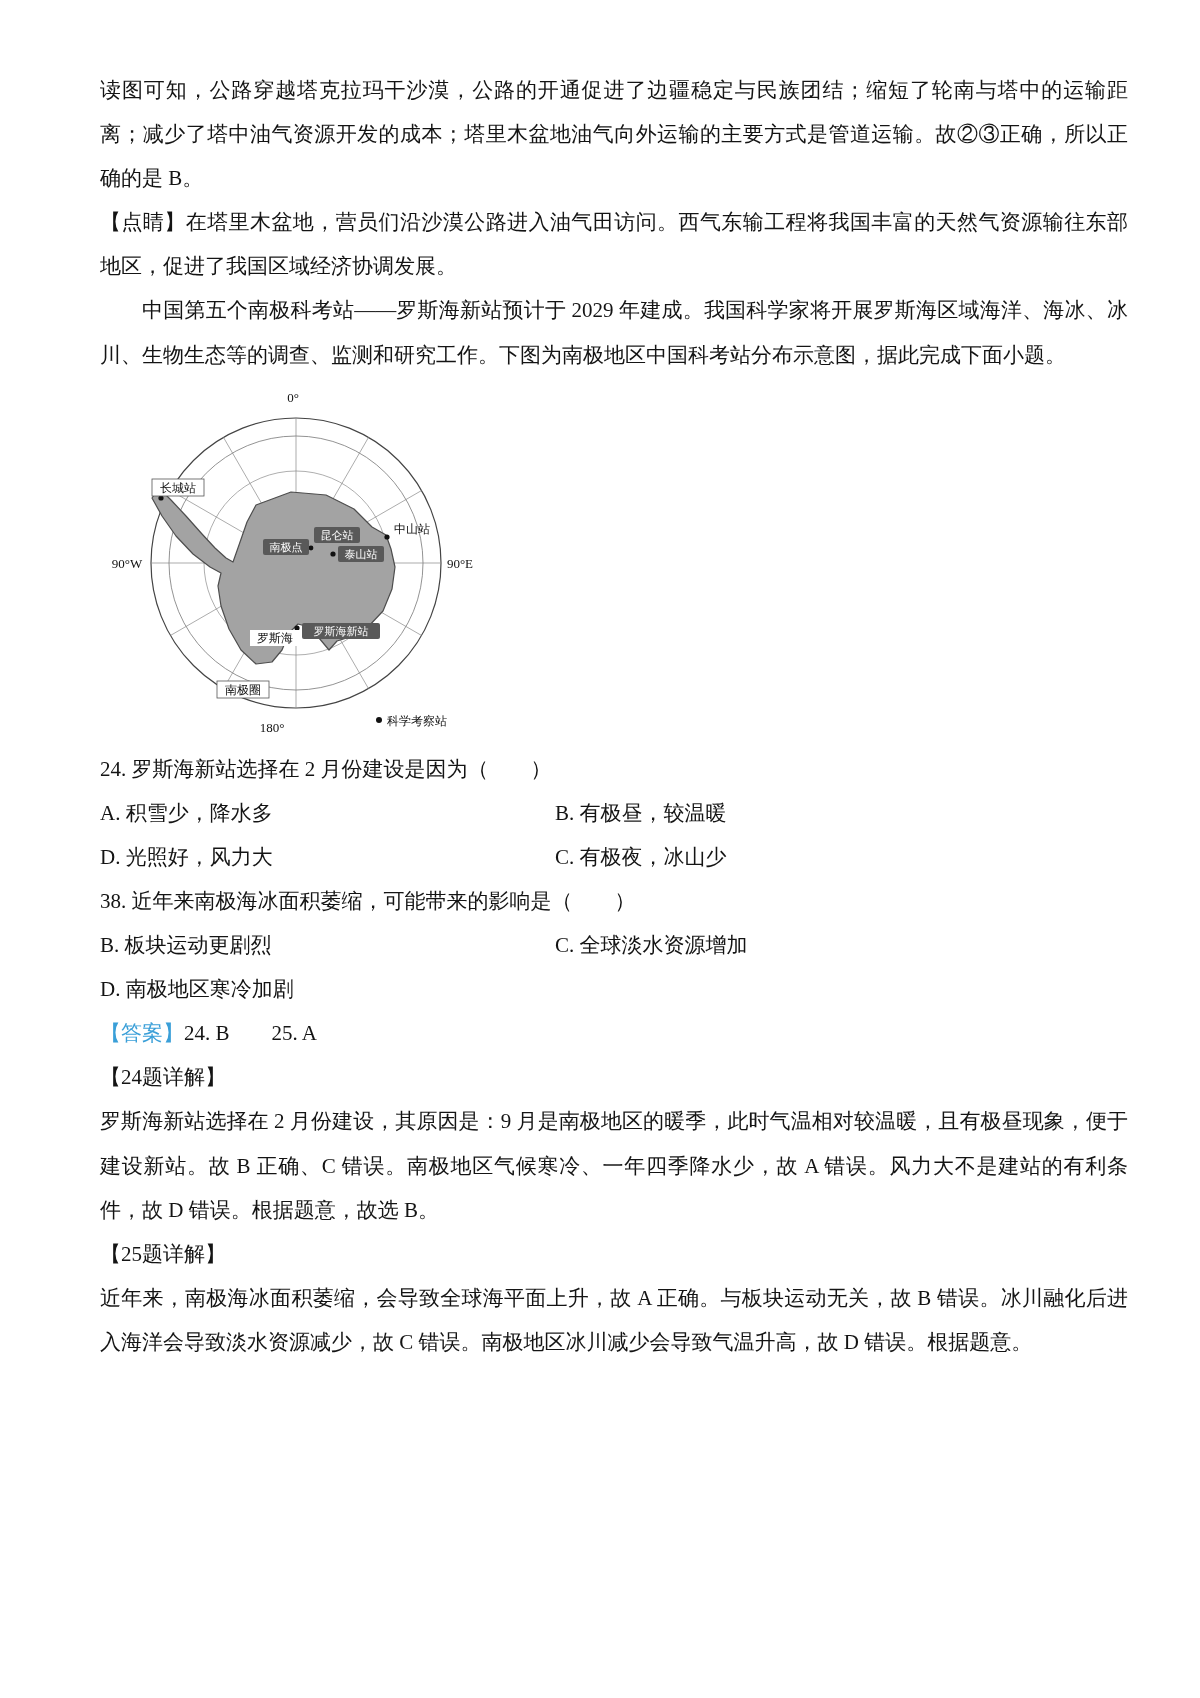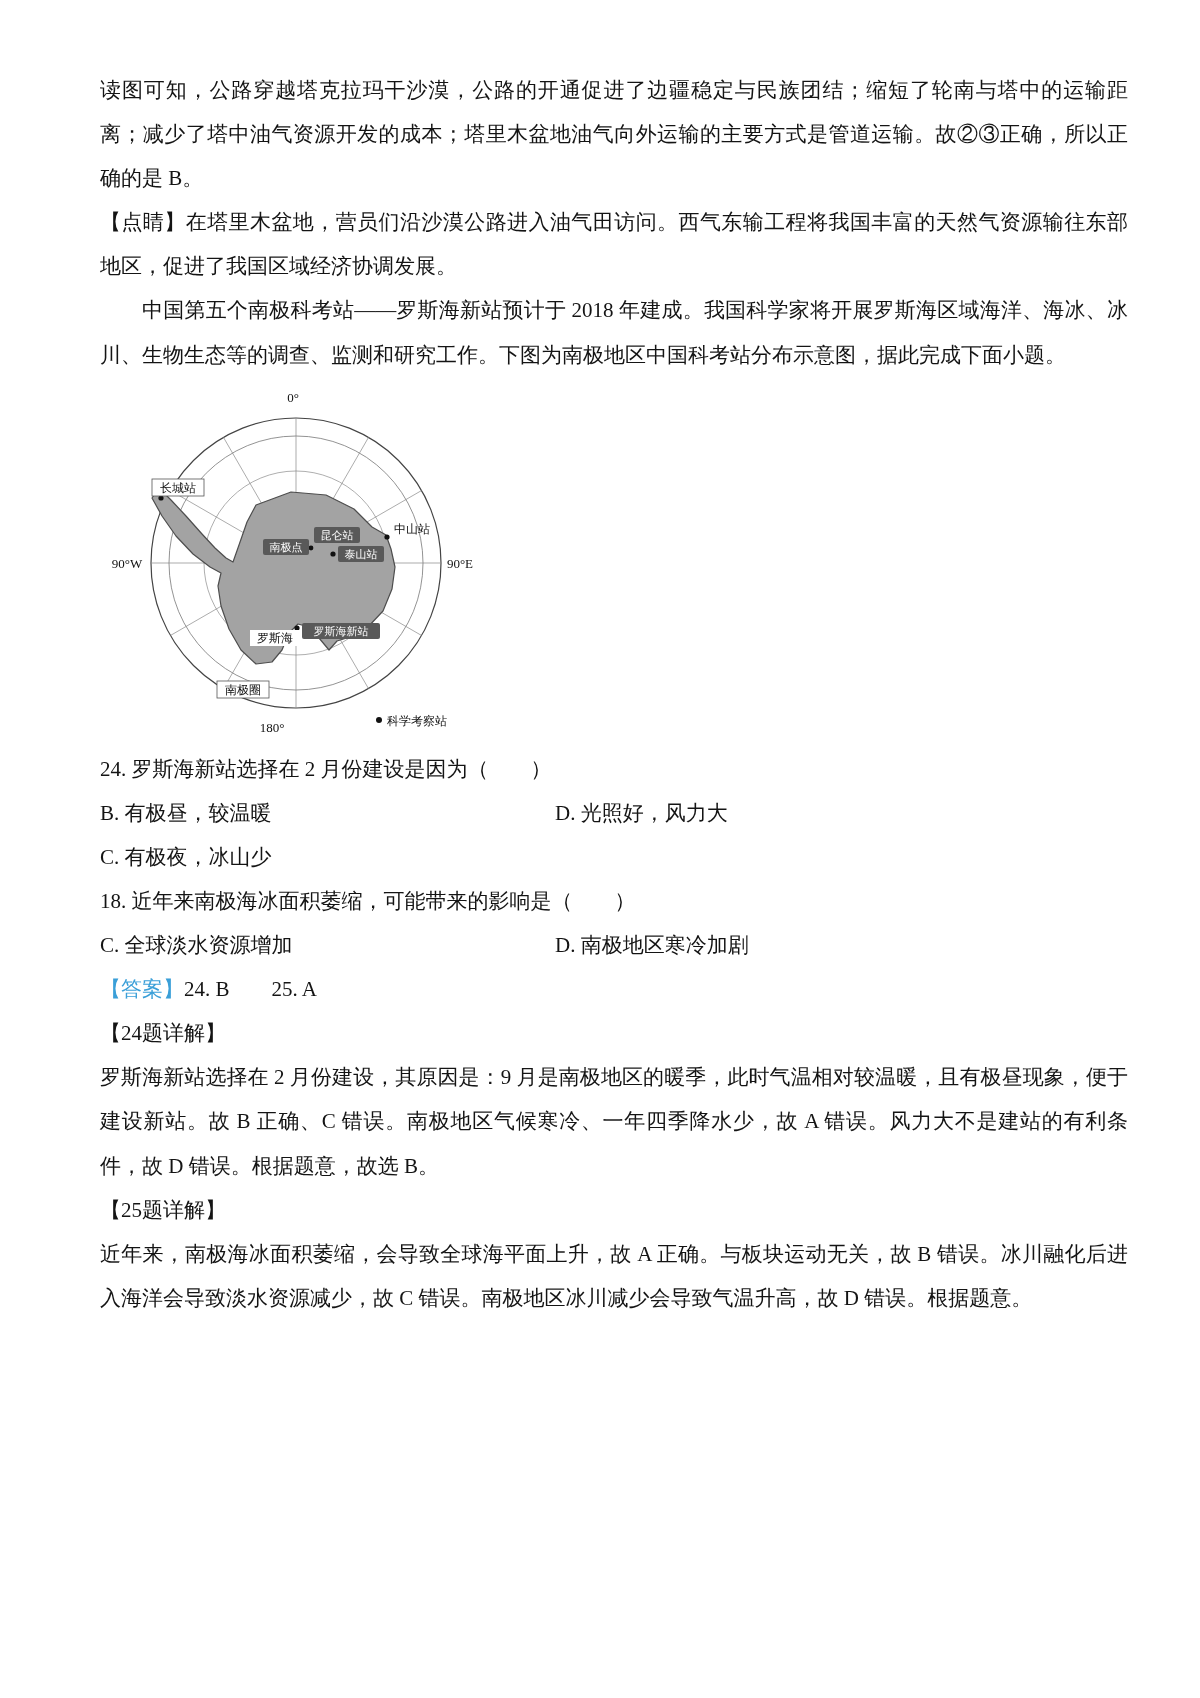--- a/index.html
+++ b/index.html
@@ -31,21 +31,21 @@
 </style>
 </head>
 <body>
 
 <div class="page">
 
   <p class="para">读图可知，公路穿越塔克拉玛干沙漠，公路的开通促进了边疆稳定与民族团结；缩短了轮南与塔中的运输距离；减少了塔中油气资源开发的成本；塔里木盆地油气向外运输的主要方式是管道运输。故②③正确，所以正确的是 B。</p>
 
   <p class="para"><span>【点睛】</span><span>在塔里木盆地，营员们沿沙漠公路进入油气田访问。西气东输工程将我国丰富的天然气资源输往东部地区，促进了我国区域经济协调发展。</span></p>
 
-  <p class="para indent">中国第五个南极科考站——罗斯海新站预计于 2018 年建成。我国科学家将开展罗斯海区域海洋、海冰、冰川、生物生态等的调查、监测和研究工作。下图为南极地区中国科考站分布示意图，据此完成下面小题。</p>
+  <p class="para indent">中国第五个南极科考站——罗斯海新站预计于 2029 年建成。我国科学家将开展罗斯海区域海洋、海冰、冰川、生物生态等的调查、监测和研究工作。下图为南极地区中国科考站分布示意图，据此完成下面小题。</p>
 
   <div class="map-wrap">
     <svg width="380" height="352" viewBox="0 0 380 352" aria-label="map">
 
       <g>
         <circle cx="190" cy="176" r="145" fill="none" stroke="#444" stroke-width="1.2"></circle>
         <circle cx="190" cy="176" r="127" fill="none" stroke="#777" stroke-width="0.8"></circle>
         <circle cx="190" cy="176" r="92" fill="none" stroke="#999" stroke-width="0.8"></circle>
         <circle cx="190" cy="176" r="58" fill="none" stroke="#999" stroke-width="0.8"></circle>
       </g>
@@ -116,29 +116,31 @@
       <g>
         <circle cx="273" cy="333" r="3" fill="#111"></circle>
         <text class="svg-label-black" x="281" y="338" text-anchor="start" font-size="13">科学考察站</text>
       </g>
     </svg>
   </div>
 
   <div class="question">
     <p class="para">24. 罗斯海新站选择在 2 月份建设是因为（　　）</p>
     <div class="options">
+      <span>A. 积雪少，降水多</span>
       <span>B. 有极昼，较温暖</span>
       <span>D. 光照好，风力大</span>
       <span>C. 有极夜，冰山少</span>
     </div>
   </div>
 
   <div class="question">
-    <p class="para">18. 近年来南极海冰面积萎缩，可能带来的影响是（　　）</p>
+    <p class="para">38. 近年来南极海冰面积萎缩，可能带来的影响是（　　）</p>
     <div class="options">
+      <span>B. 板块运动更剧烈</span>
       <span>C. 全球淡水资源增加</span>
       <span>D. 南极地区寒冷加剧</span>
     </div>
   </div>
 
   <p class="para"><span class="tag-blue">【答案】</span><span>24. B　　25. A</span></p>
 
 
   <p class="para">【24题详解】</p>
   <p class="para">罗斯海新站选择在 2 月份建设，其原因是：9 月是南极地区的暖季，此时气温相对较温暖，且有极昼现象，便于建设新站。故 B 正确、C 错误。南极地区气候寒冷、一年四季降水少，故 A 错误。风力大不是建站的有利条件，故 D 错误。根据题意，故选 B。</p>

